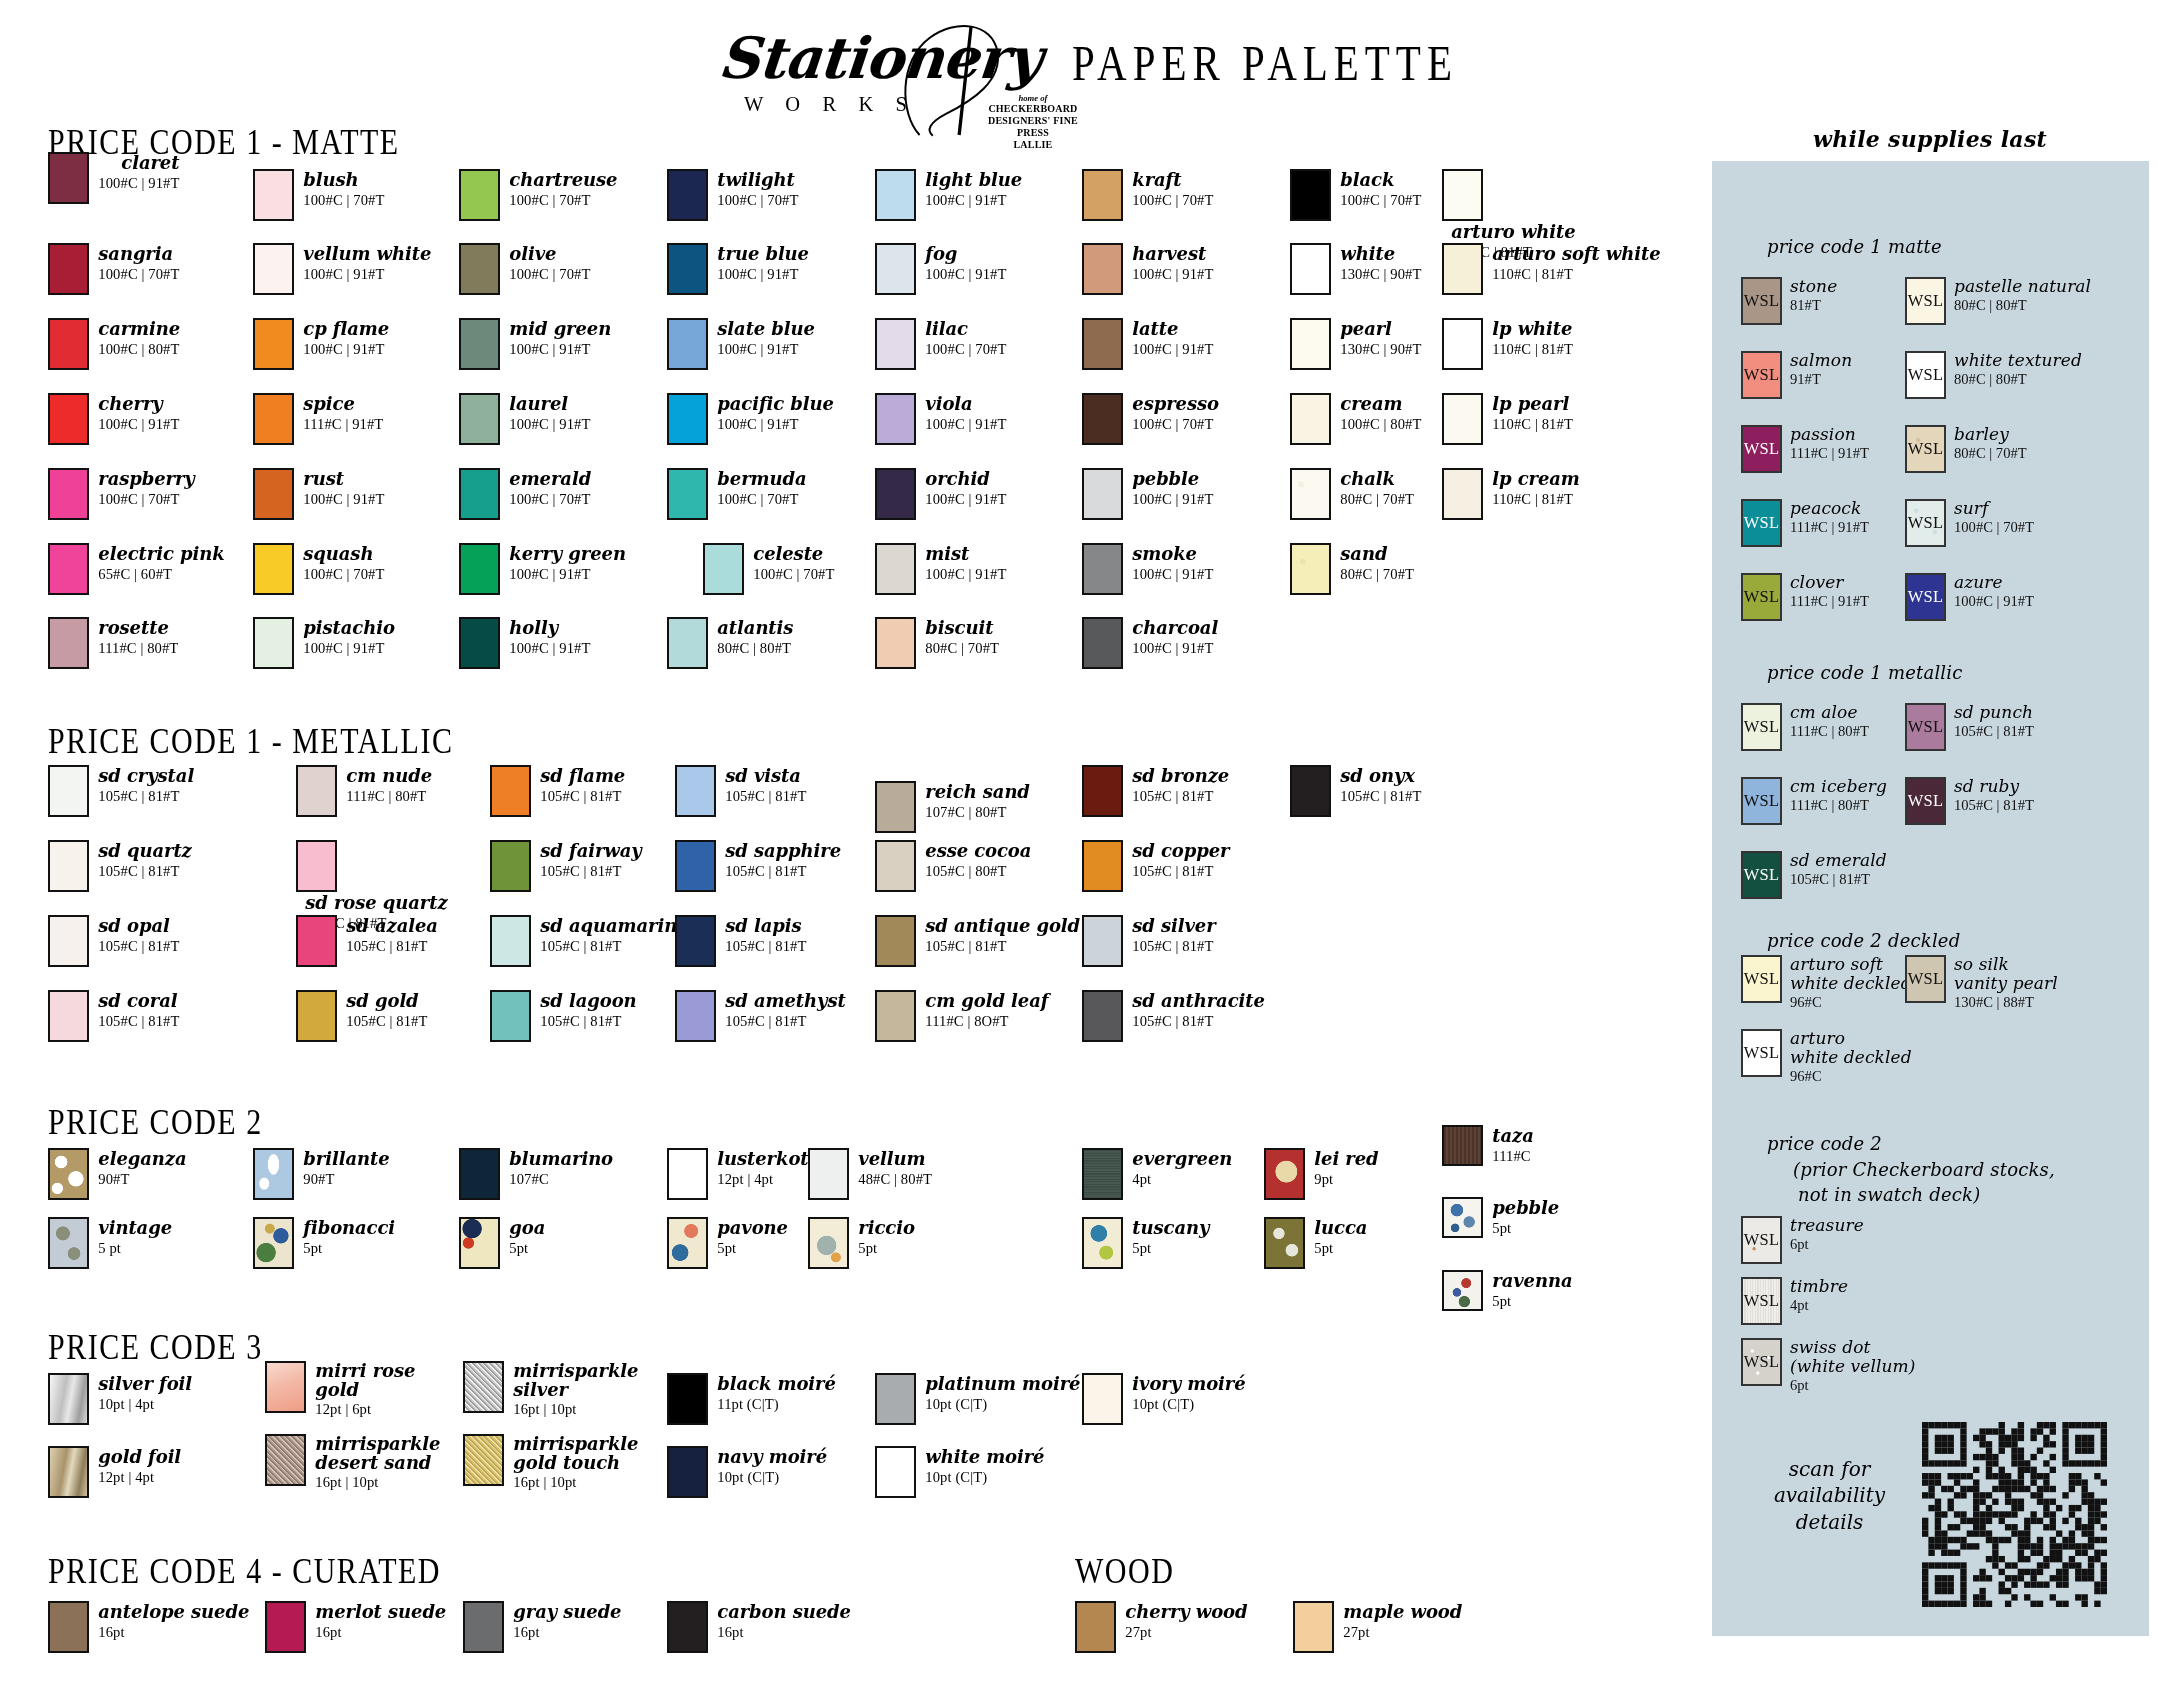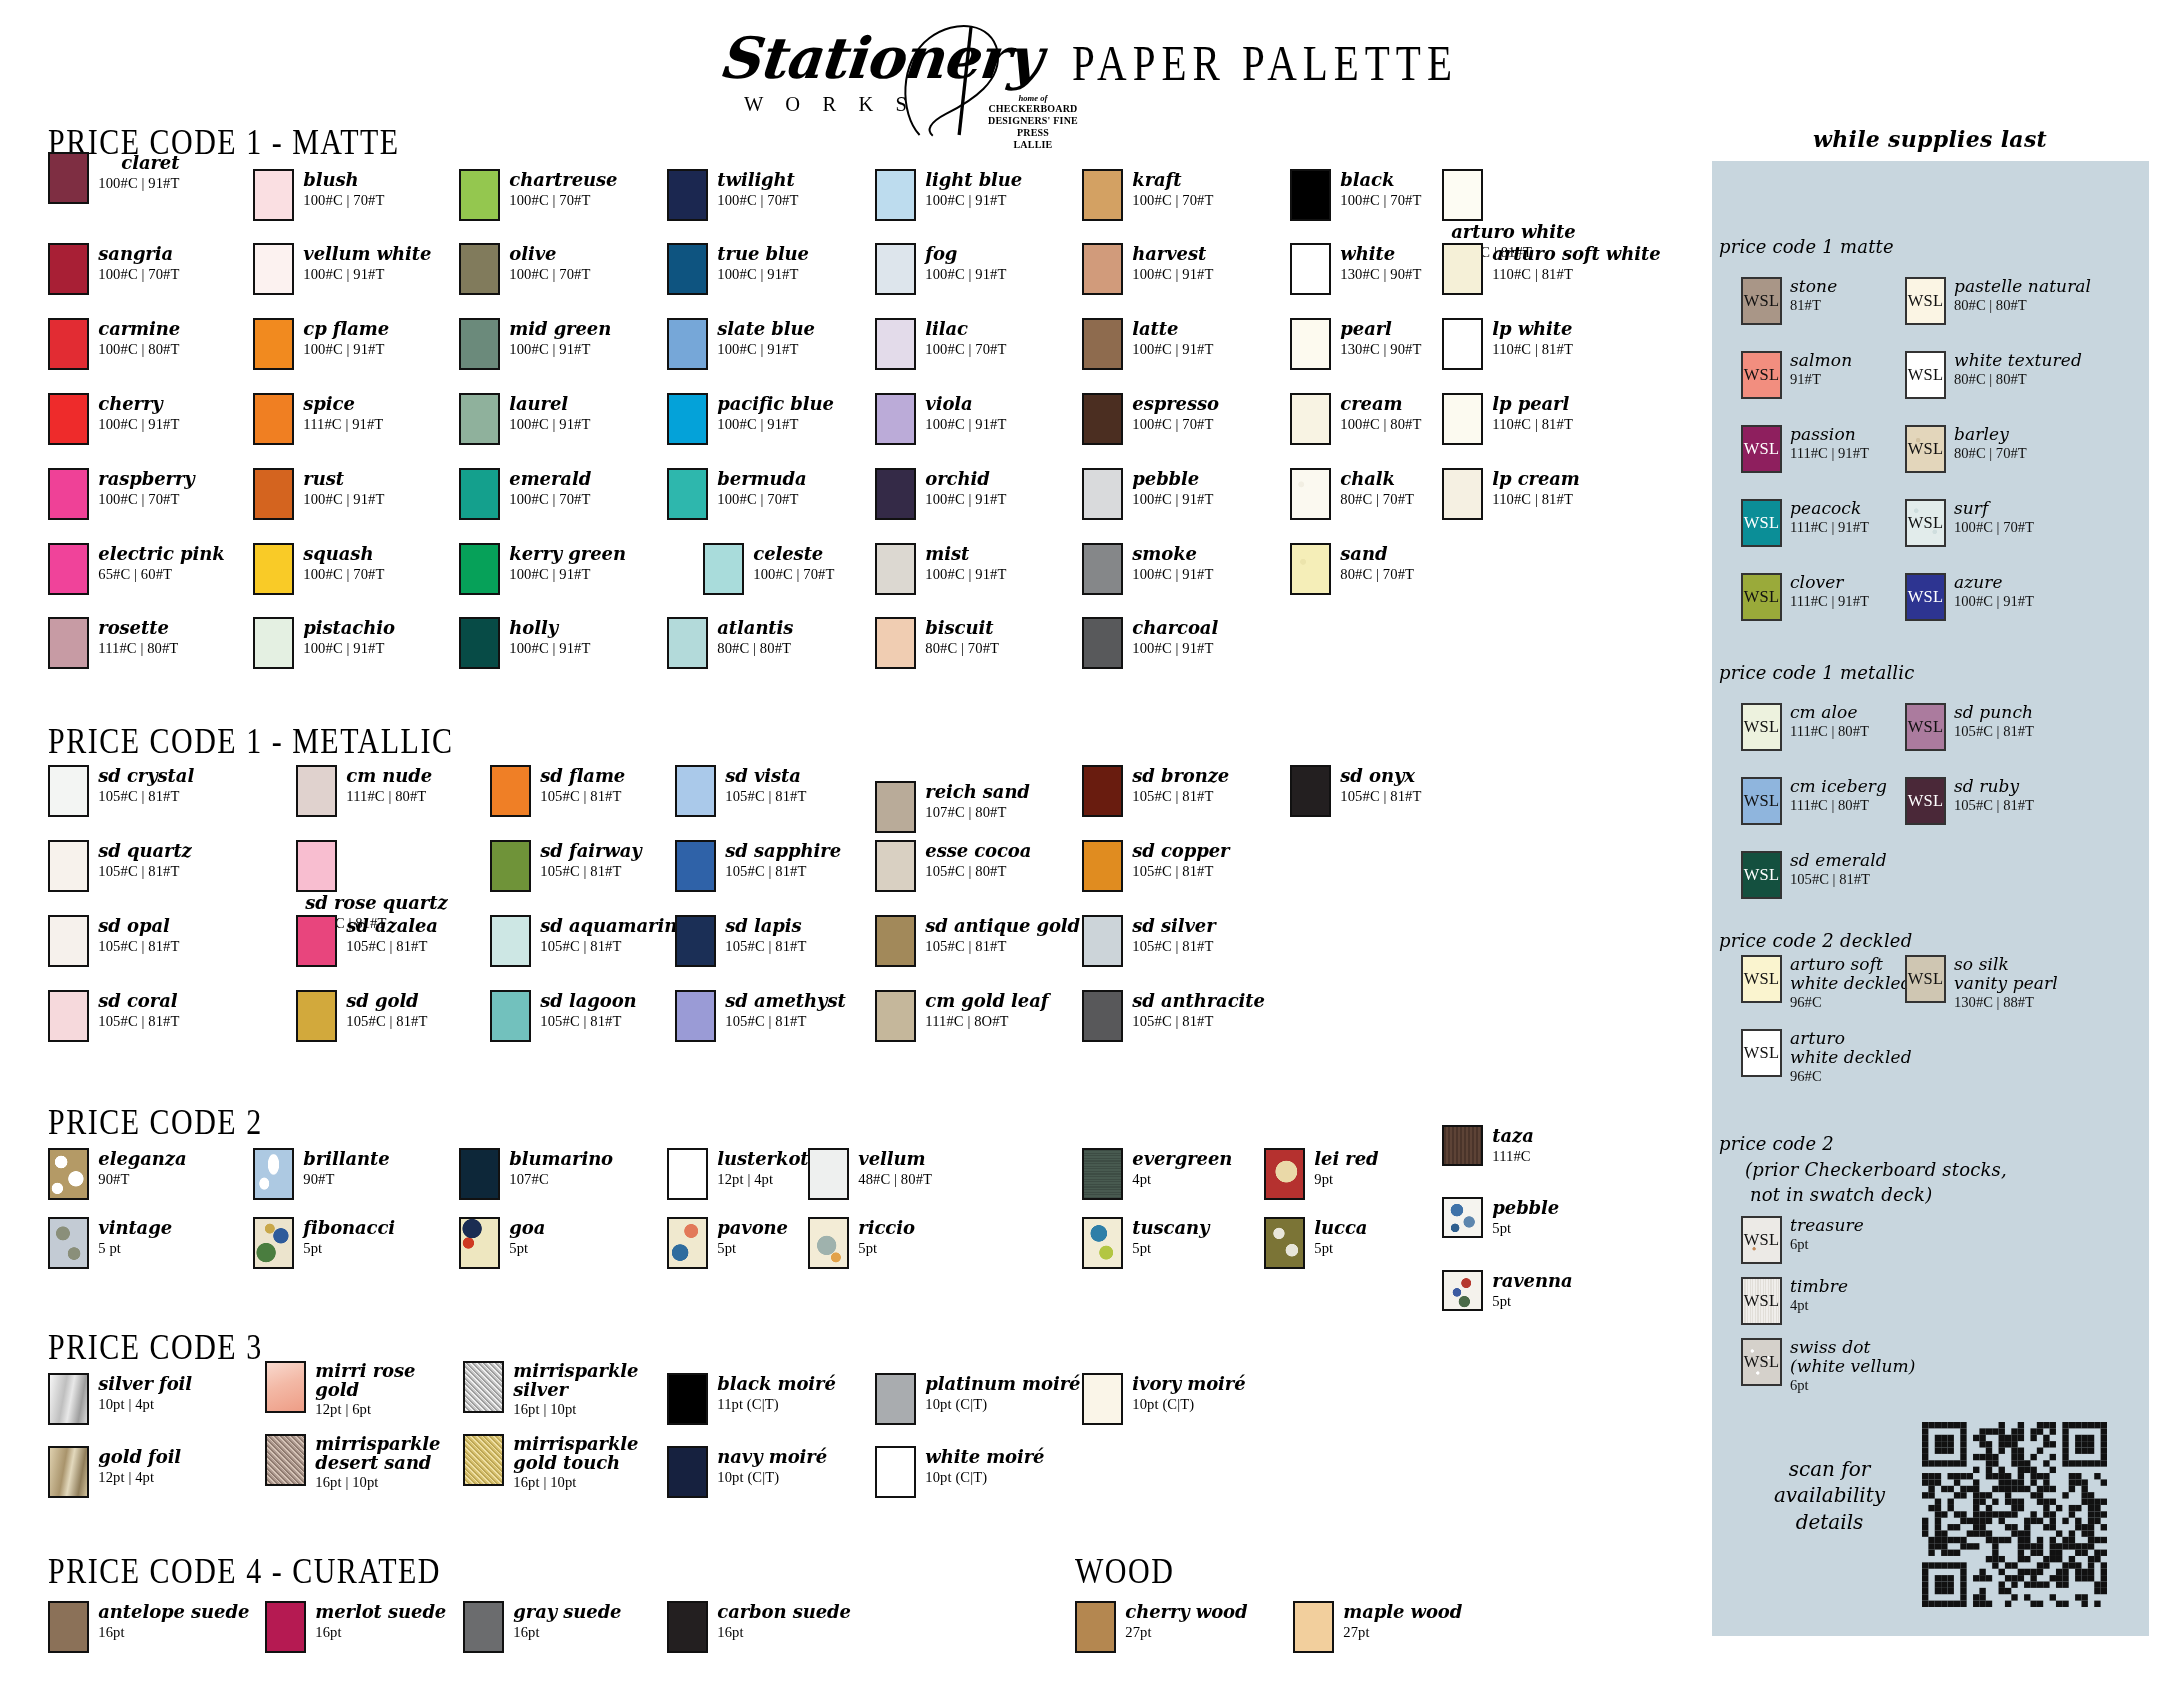--- a/index.html
+++ b/index.html
@@ -80,21 +80,21 @@
     background:#c8d6de;
   }
   #wsl-title {
     position:absolute; left:1813px; top:126px;
     font-family:"DejaVu Serif", serif; font-style:italic; font-weight:bold;
     font-size:22px; color:#000; letter-spacing:0.3px;
   }
   .wsl-group-label {
     position:absolute;
     font-family:"DejaVu Serif", serif; font-style:italic;
-    font-size:18px; color:#000; letter-spacing:0.2px;
+    font-size:18px; color:#000; letter-spacing:0.2px;margin-left:48px;
   }
   .wsl-entry { position:absolute; display:flex; align-items:flex-start; }
   .wsl-chip {
     flex:0 0 auto; width:41px; height:48px;
     border:2px solid #333;
     display:flex; align-items:center; justify-content:center;
     font-family:"Liberation Serif", serif; font-size:16.5px; color:#111;
     letter-spacing:0.3px;
   }
   .wsl-chip.dark { color:#fff; }

